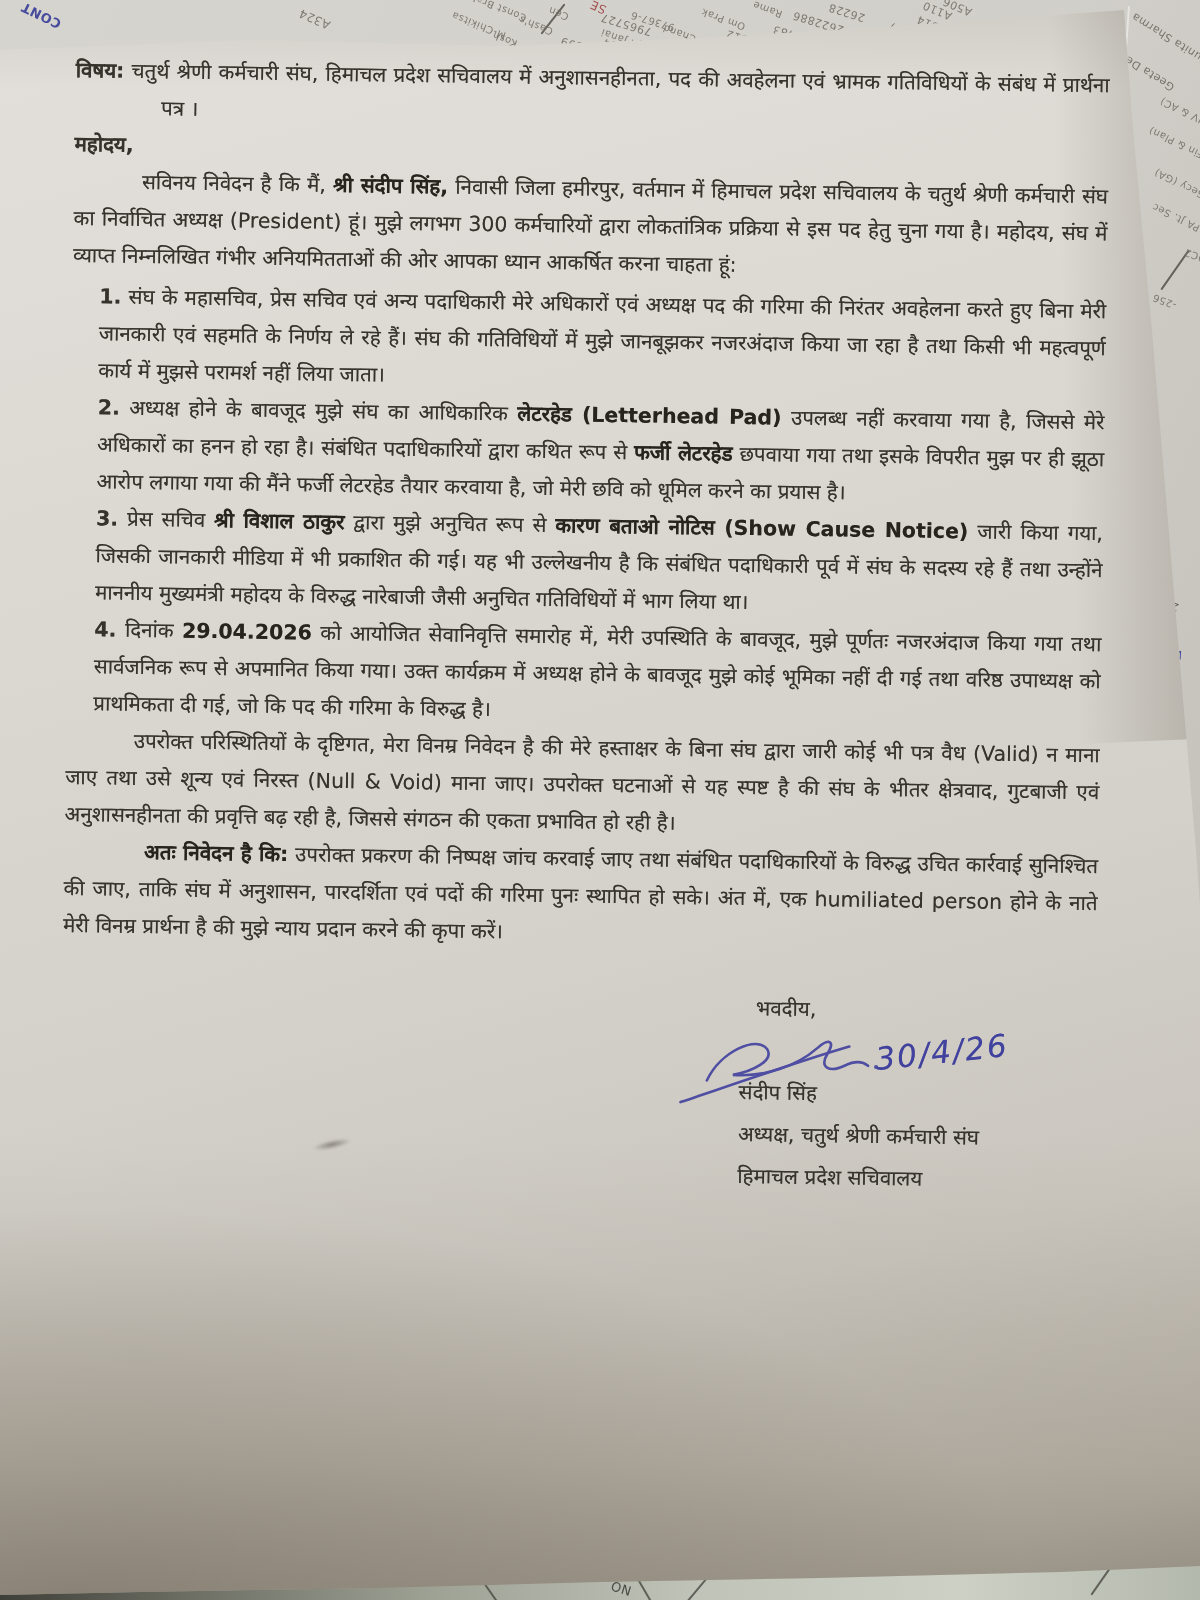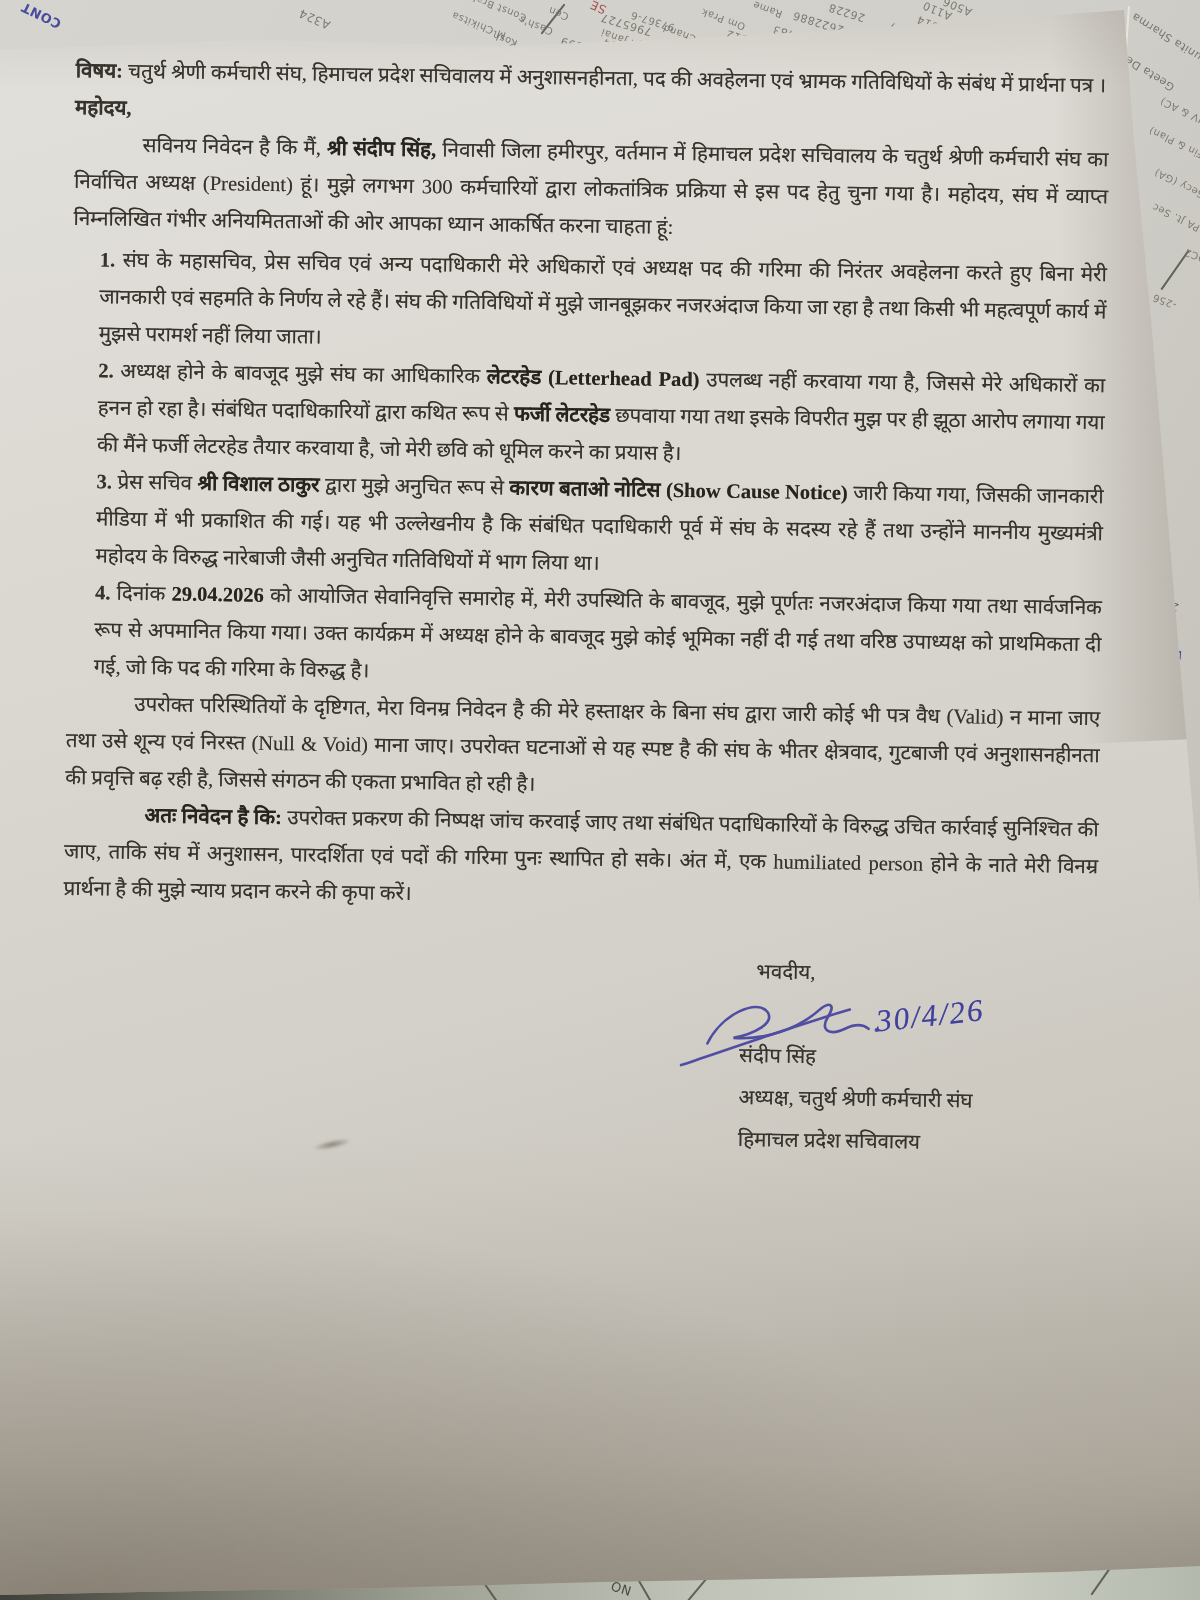--- a/index.html
+++ b/index.html
@@ -24,21 +24,20 @@
     font-family:"DejaVu Sans",sans-serif;letter-spacing:.5px;
   }
   .stroke{position:absolute;width:2px;background:#4a4841;opacity:.8;border-radius:1px;}
   
   .page{
     position:absolute;inset:0;z-index:3;
     background:linear-gradient(165deg,#e2e0db 0%,#dcd9d3 30%,#d4d1ca 58%,#cac6be 78%,#b9b4aa 94%,#aaa59a 100%);
     clip-path:polygon(0 50px,250px 40px,500px 46px,700px 38px,900px 26px,1124px 10px,
       1134px 140px,1152px 330px,1178px 640px,1196px 850px,1200px 905px,
       1200px 1566px,1060px 1572px,820px 1578px,600px 1582px,380px 1588px,140px 1592px,0 1595px);
-    font-family:Liberation Serif, serif;
   }
   .page .shade-bl{
     position:absolute;left:0;bottom:0;width:100%;height:460px;pointer-events:none;
     background:radial-gradient(ellipse at 6% 100%,rgba(92,82,66,.38),transparent 60%),
                linear-gradient(to bottom,transparent,rgba(118,108,92,.20) 70%,rgba(104,94,80,.34) 100%);
   }
   .page .shade-right{
     position:absolute;left:1048px;top:0;width:110px;height:740px;pointer-events:none;
     background:linear-gradient(to right,transparent,rgba(110,102,90,.28));
     transform:rotate(-2.5deg);transform-origin:top right;

